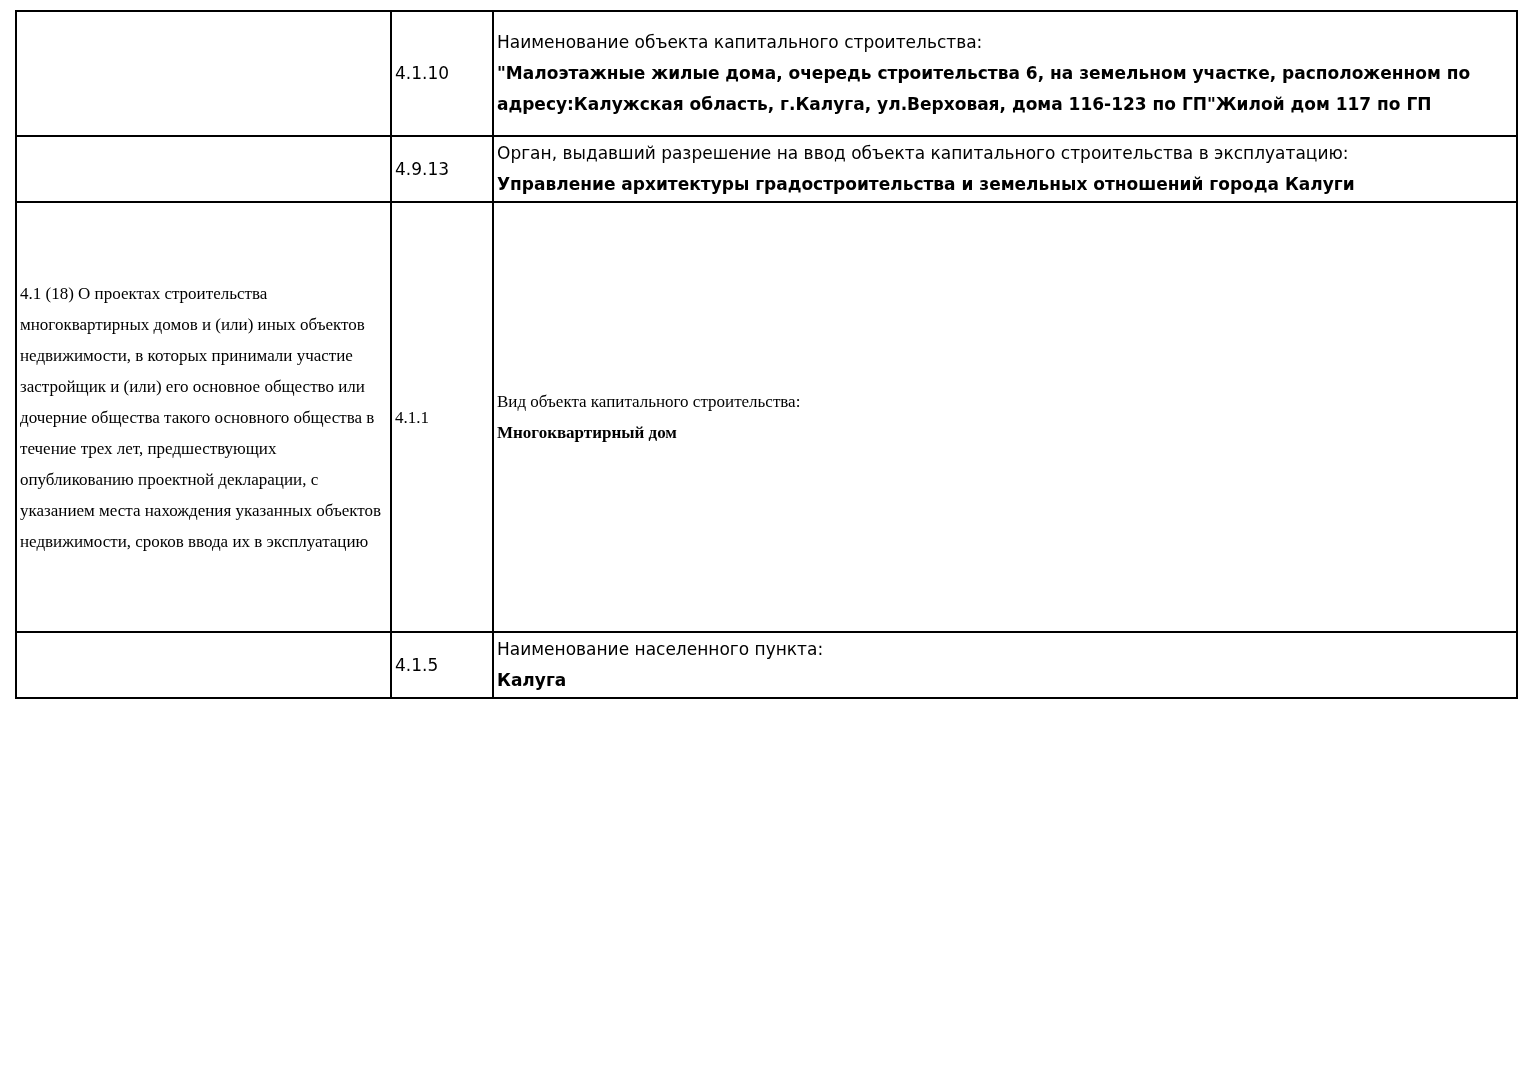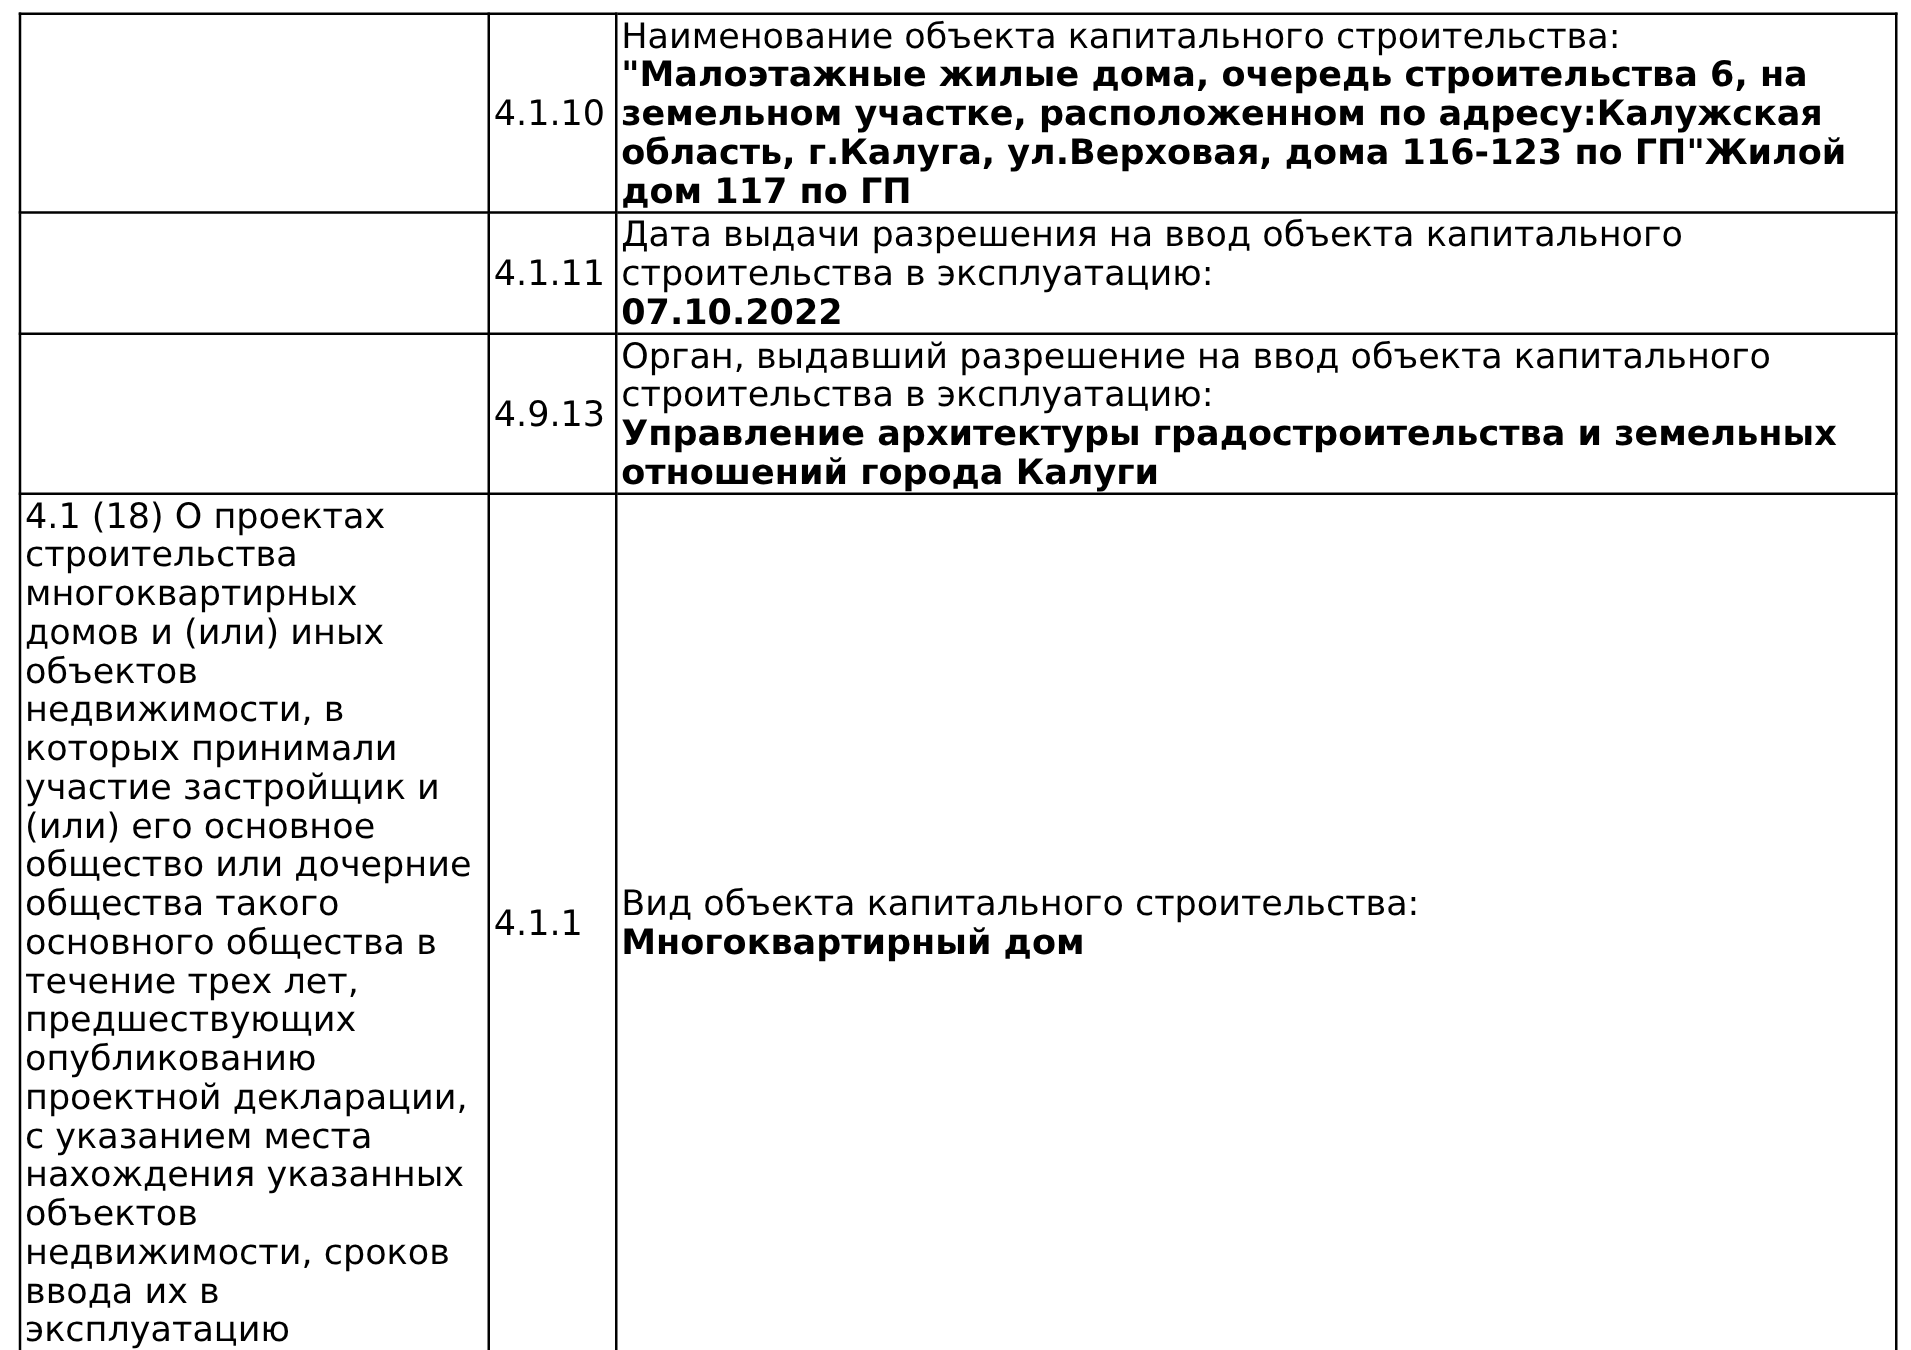--- a/index.html
+++ b/index.html
@@ -18,21 +18,21 @@
     overflow: hidden;
   }
   table.decl {
     border-collapse: collapse;
     width: 1501px;
     table-layout: fixed;
   }
   table.decl td {
     border: 2px solid #000000;
     vertical-align: middle;
-    font-size: 28px;
+    font-size: 17px;
     line-height: 31px;
     padding: 1px 4px 1px 3px;
     overflow: hidden;
   }
   col.c1 { width: 375px; }
   col.c2 { width: 102px; }
   col.c3 { width: 1024px; }
   td.sec {
     vertical-align: middle;
     padding: 1px 2px 1px 3px;
@@ -40,21 +40,21 @@
   td.num {
     padding-left: 4px;
   }
   td.content {
     padding-left: 6px;
   }
   .val { font-weight: bold; }
   tr.h-tall  td { height: 121px; }
   tr.h-two   td { height: 62px; }
   tr.h-one   td { height: 34px; }
-  tr.h-sec   td { height: 426px; }
+  tr.h-sec   td { height: 426px; font-family: Liberation Serif, serif; }
 </style>
 </head>
 <body>
 
 <div class="page">
   <table class="decl">
     <colgroup>
         <col class="c1">
         <col class="c2">
         <col class="c3">
@@ -65,30 +65,20 @@
       <td class="sec"></td>
       <td class="num">
         <span>4.1.10</span>
       </td>
       <td class="content">
         <div>Наименование объекта капитального строительства:</div>
         <div class="val">"Малоэтажные жилые дома, очередь строительства 6, на земельном участке, расположенном по адресу:Калужская область, г.Калуга, ул.Верховая, дома 116-123 по ГП"Жилой дом 117 по ГП</div>
       </td>
     </tr>
 
-    <tr class="h-two">
-      <td class="sec"></td>
-      <td class="num">
-        <span>4.1.11</span>
-      </td>
-      <td class="content">
-        <div>Дата выдачи разрешения на ввод объекта капитального строительства в эксплуатацию:</div>
-        <div class="val">07.10.2022</div>
-      </td>
-    </tr>
 
 
     <tr class="h-two">
       <td class="sec"></td>
       <td class="num">
         <span>4.9.13</span>
       </td>
       <td class="content">
         <div>Орган, выдавший разрешение на ввод объекта капитального строительства в эксплуатацию:</div>
         <div class="val">Управление архитектуры градостроительства и земельных отношений города Калуги</div>

